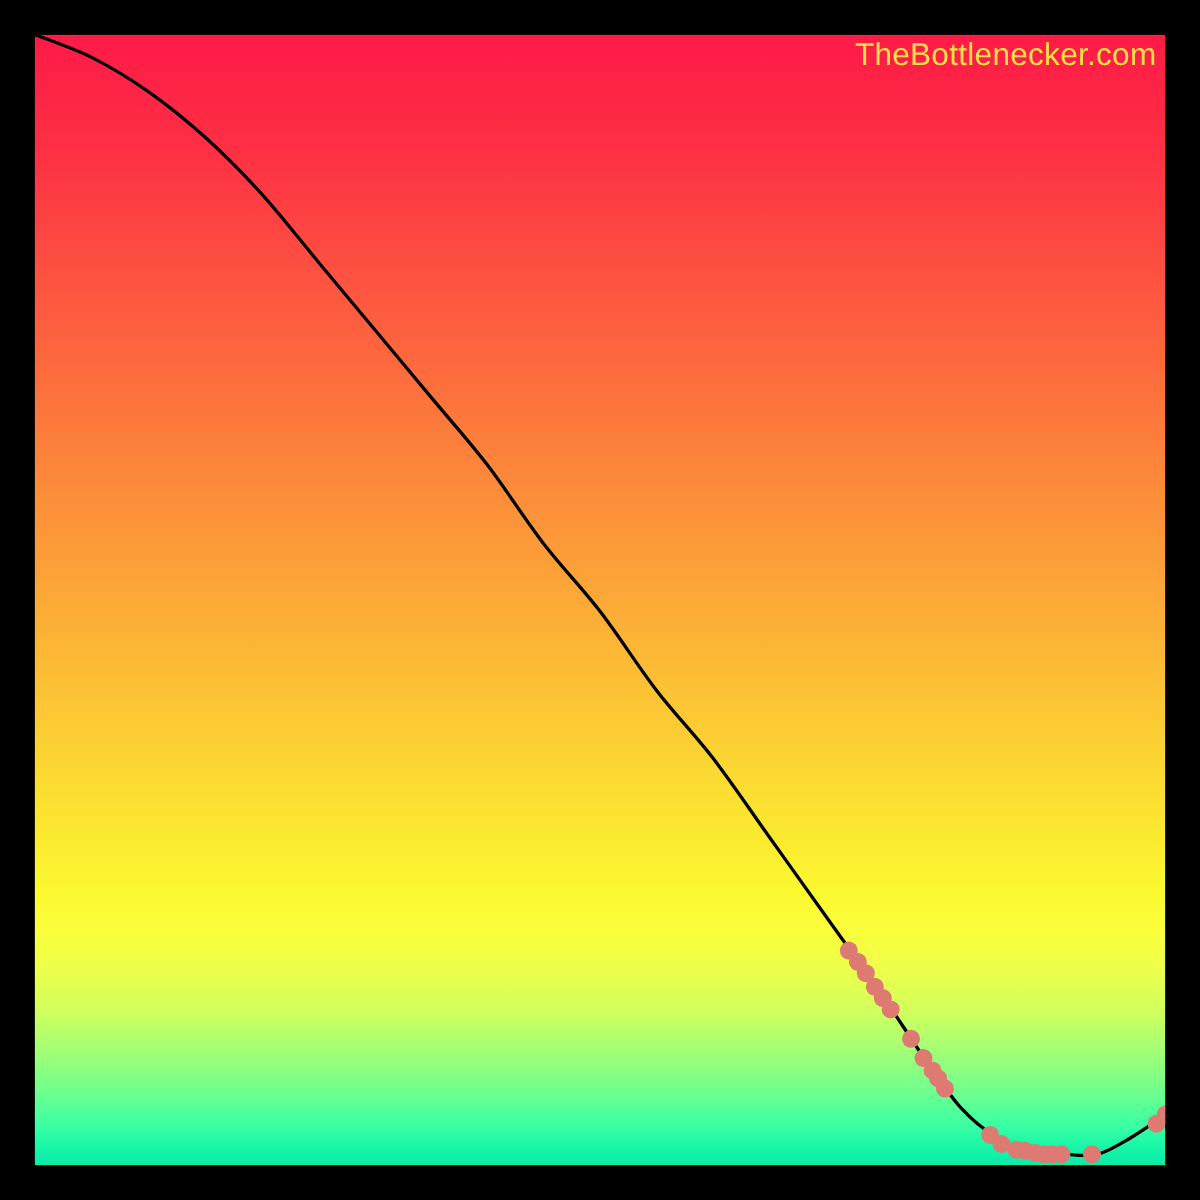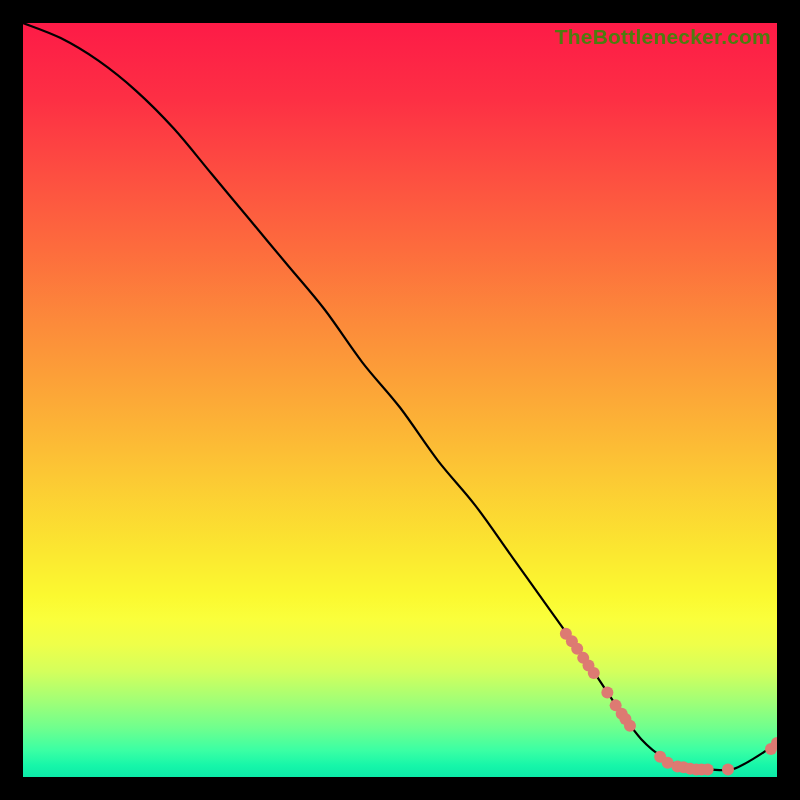--- a/index.html
+++ b/index.html
@@ -37,23 +37,23 @@
     left: 0;
     top: 0;
     width: 754px;
     height: 754px;
     pointer-events: none;
   }
   .watermark {
     position: absolute;
     top: 2px;
     right: 6px;
-    color: #4d7c0f;
+    color: #fde047;
     font-size: 21px;
-    font-weight: 700;
+    font-weight: 400;
     letter-spacing: 0.2px;
     user-select: none;
   }
 </style>
 </head>
 <body>
 
 <div class="frame">
 
   <div class="plot-area">

